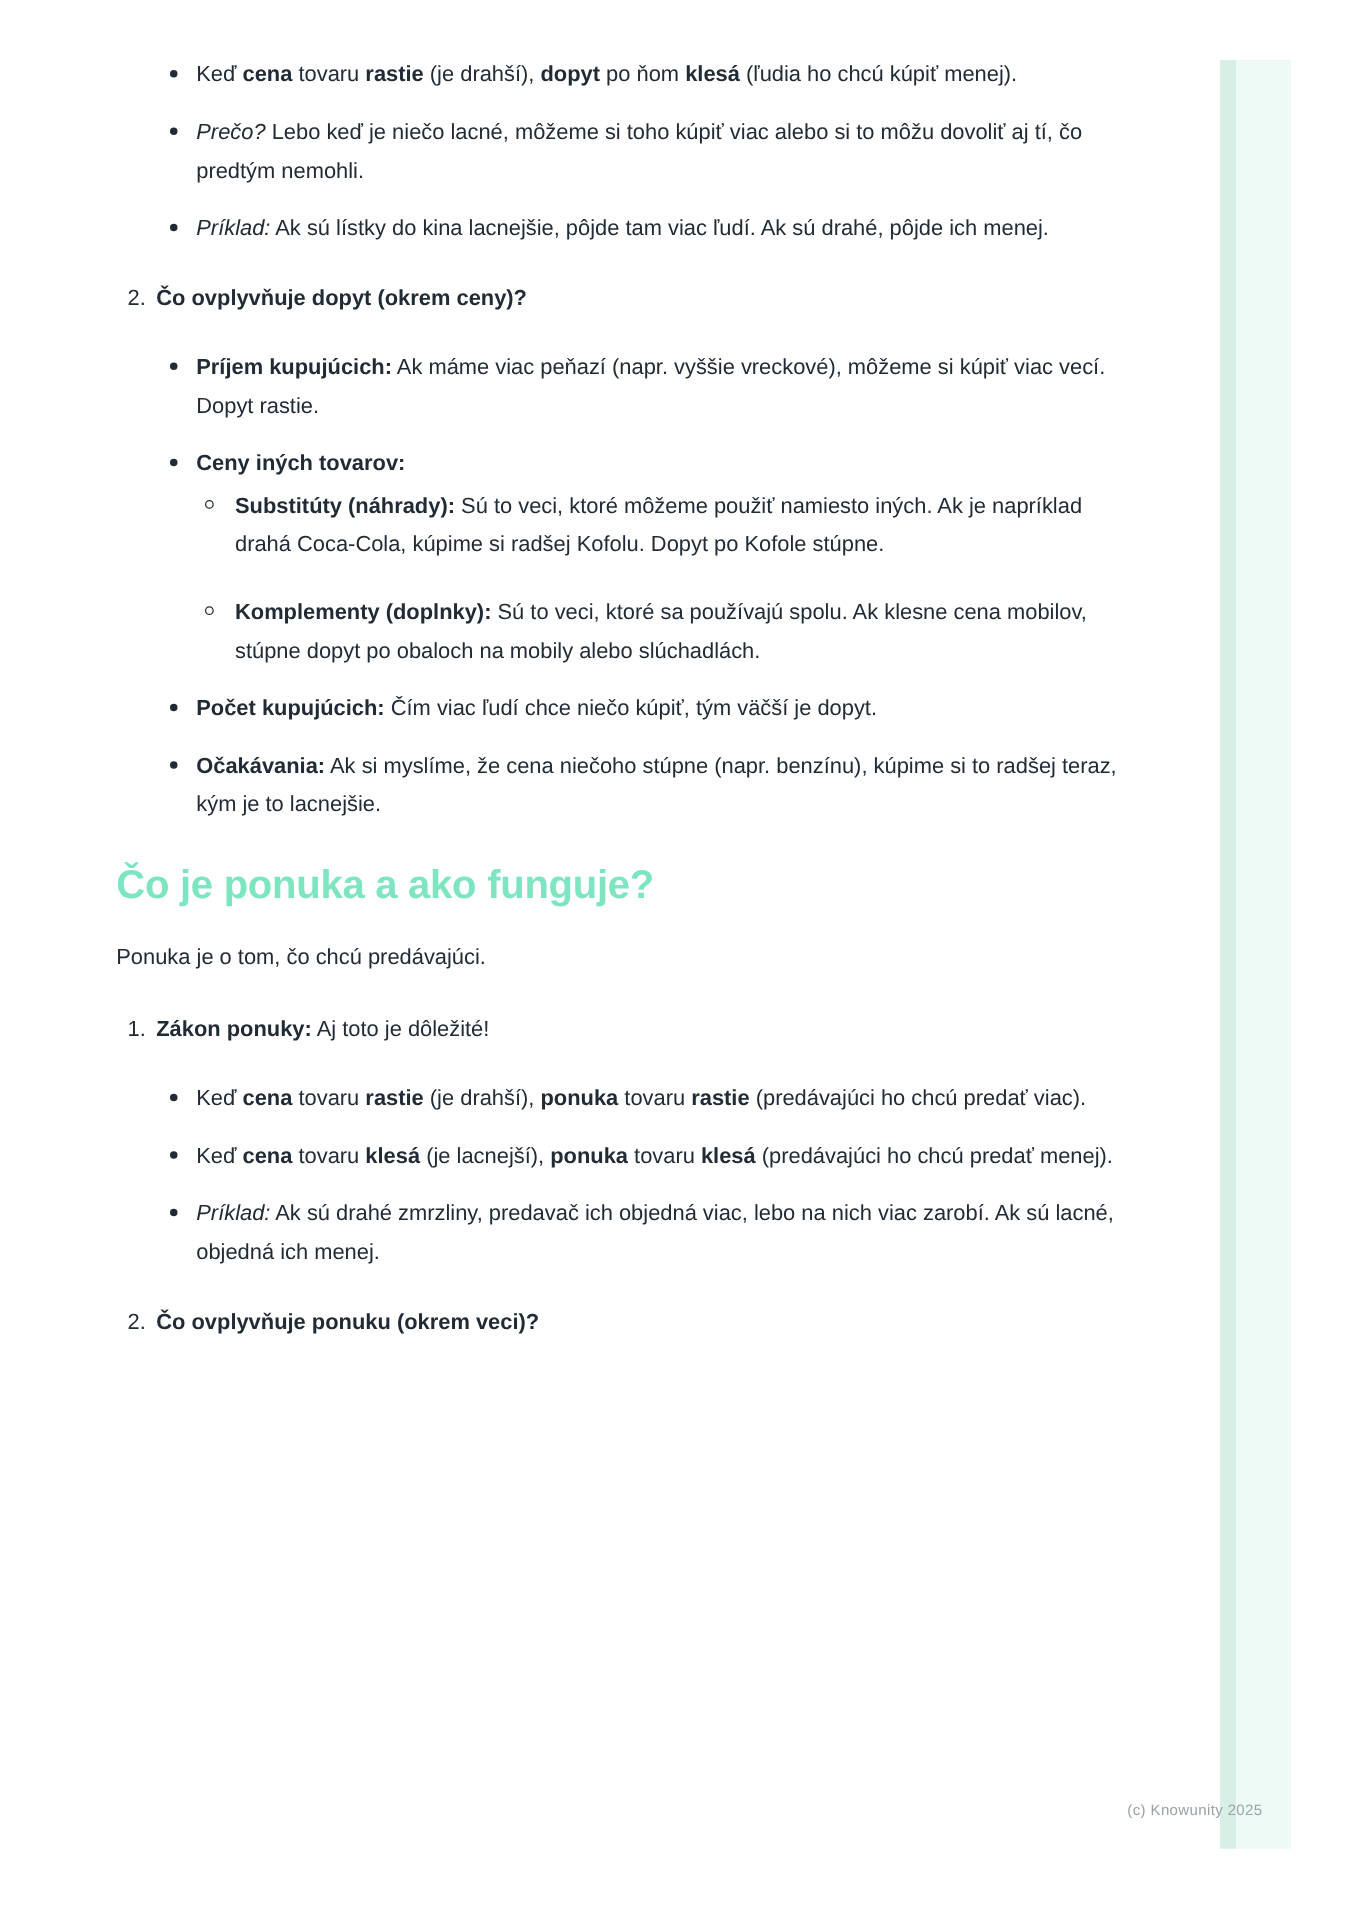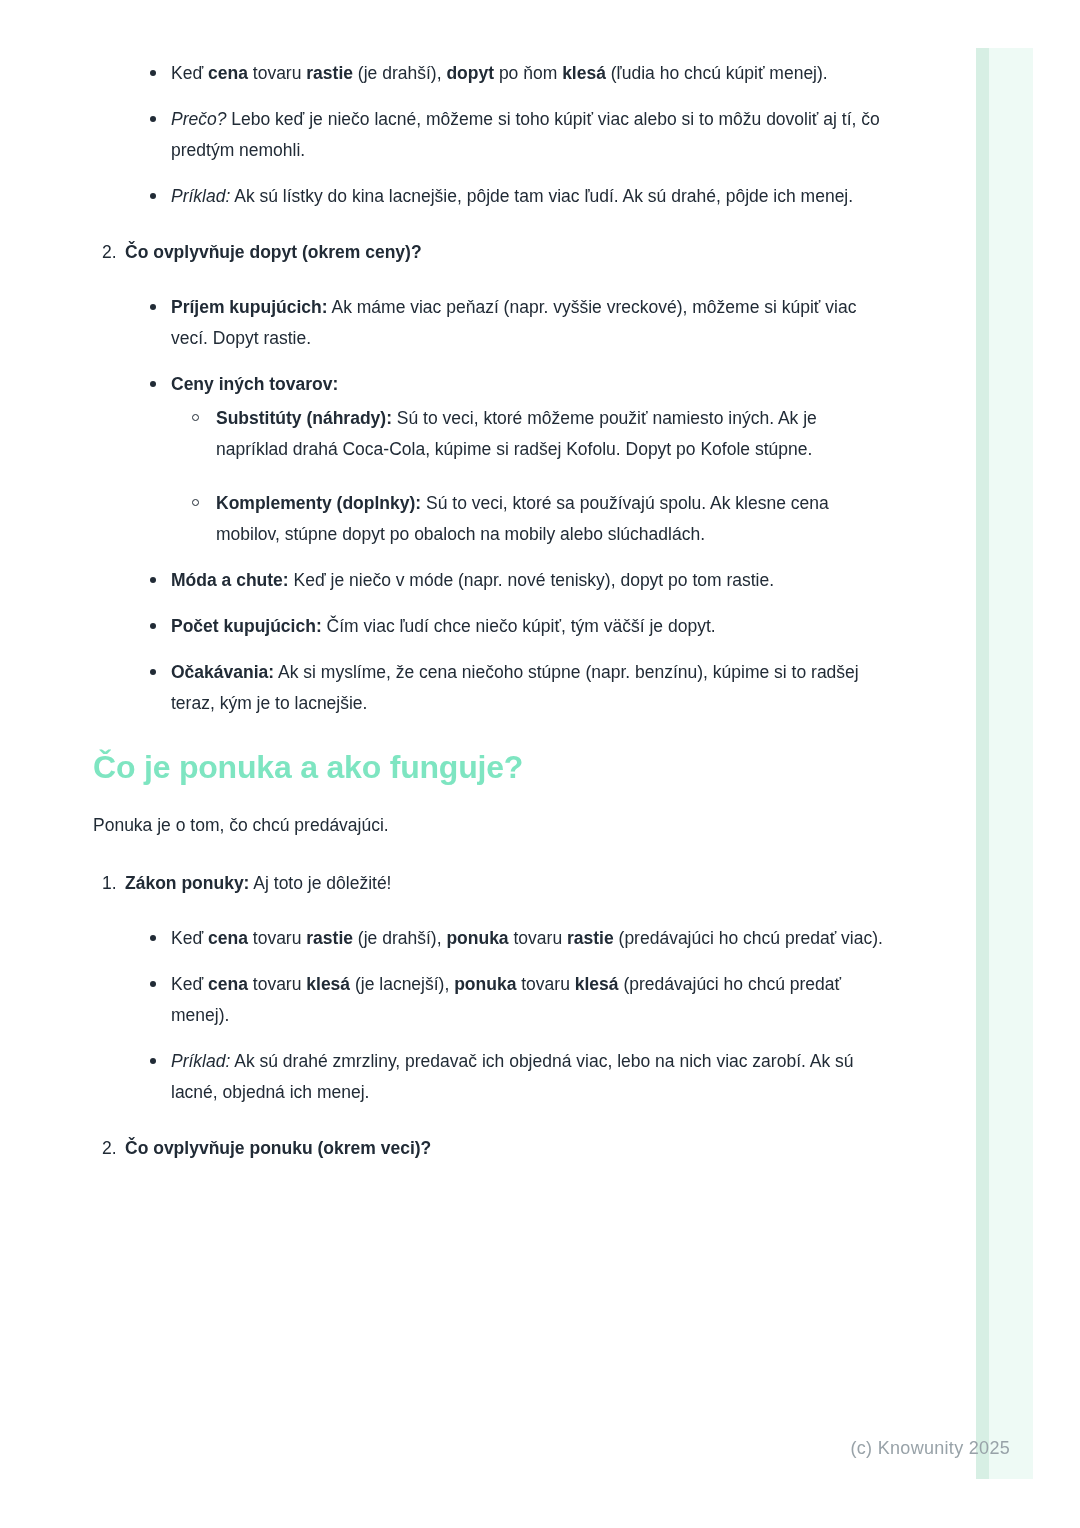--- a/index.html
+++ b/index.html
@@ -23,21 +23,21 @@
   }
   .content {
     position:absolute;
     left:93px; top:44px;
     width:815px;
     z-index:1;
     font-size:17.5px;
     line-height:31px;
     color:#212b36;
   }
-  ul { list-style:none; margin:14px; padding:0; }
+  ul { list-style:none; margin:0; padding:0; }
   .l1 > li { position:relative; padding-left:64px; margin-bottom:15px; }
   .l1 > li:last-child { margin-bottom:0; }
   .marker { display:block; position:absolute; }
   .dot {
     left:43px; top:12px;
     width:6px; height:6px;
     border-radius:50%;
     background:#212b36;
   }
   .l2 { margin-top:3px; }
@@ -61,21 +61,21 @@
     letter-spacing:-0.2px;
   }
   p.intro { margin:0 0 27px; }
   .runs .b { font-weight:700; }
   .runs .i { font-style:italic;text-align:right; }
   .footer {
     position:absolute;
     top:1439px; left:0;
     width:1010px;
     text-align:right;
-    font-size:18px;
+    font-size:12px;
     line-height:18px;
     color:#98a2a8;
     letter-spacing:0.3px;
     z-index:2;
   }
 </style>
 </head>
 <body>
 
 <div class="page">
@@ -118,24 +118,20 @@
             <span class="runs"><span class="b">Substitúty (náhrady):</span><span> Sú to veci, ktoré môžeme použiť namiesto iných. Ak je napríklad drahá Coca-Cola, kúpime si radšej Kofolu. Dopyt po Kofole stúpne.</span></span>
           </li>
           <li>
             <span class="marker circle"></span>
             <span class="runs"><span class="b">Komplementy (doplnky):</span><span> Sú to veci, ktoré sa používajú spolu. Ak klesne cena mobilov, stúpne dopyt po obaloch na mobily alebo slúchadlách.</span></span>
           </li>
         </ul>
       </li>
       <li>
         <span class="marker dot"></span>
-        <span class="runs"><span class="b">Móda a chute:</span><span> Keď je niečo v móde (napr. nové tenisky), dopyt po tom rastie.</span></span>
-      </li>
-      <li>
-        <span class="marker dot"></span>
         <span class="runs"><span class="b">Počet kupujúcich:</span><span> Čím viac ľudí chce niečo kúpiť, tým väčší je dopyt.</span></span>
       </li>
       <li>
         <span class="marker dot"></span>
         <span class="runs"><span class="b">Očakávania:</span><span> Ak si myslíme, že cena niečoho stúpne (napr. benzínu), kúpime si to radšej teraz, kým je to lacnejšie.</span></span>
       </li>
     </ul>
 
     <h1 class="section-heading">Čo je ponuka a ako funguje?</h1>
 

